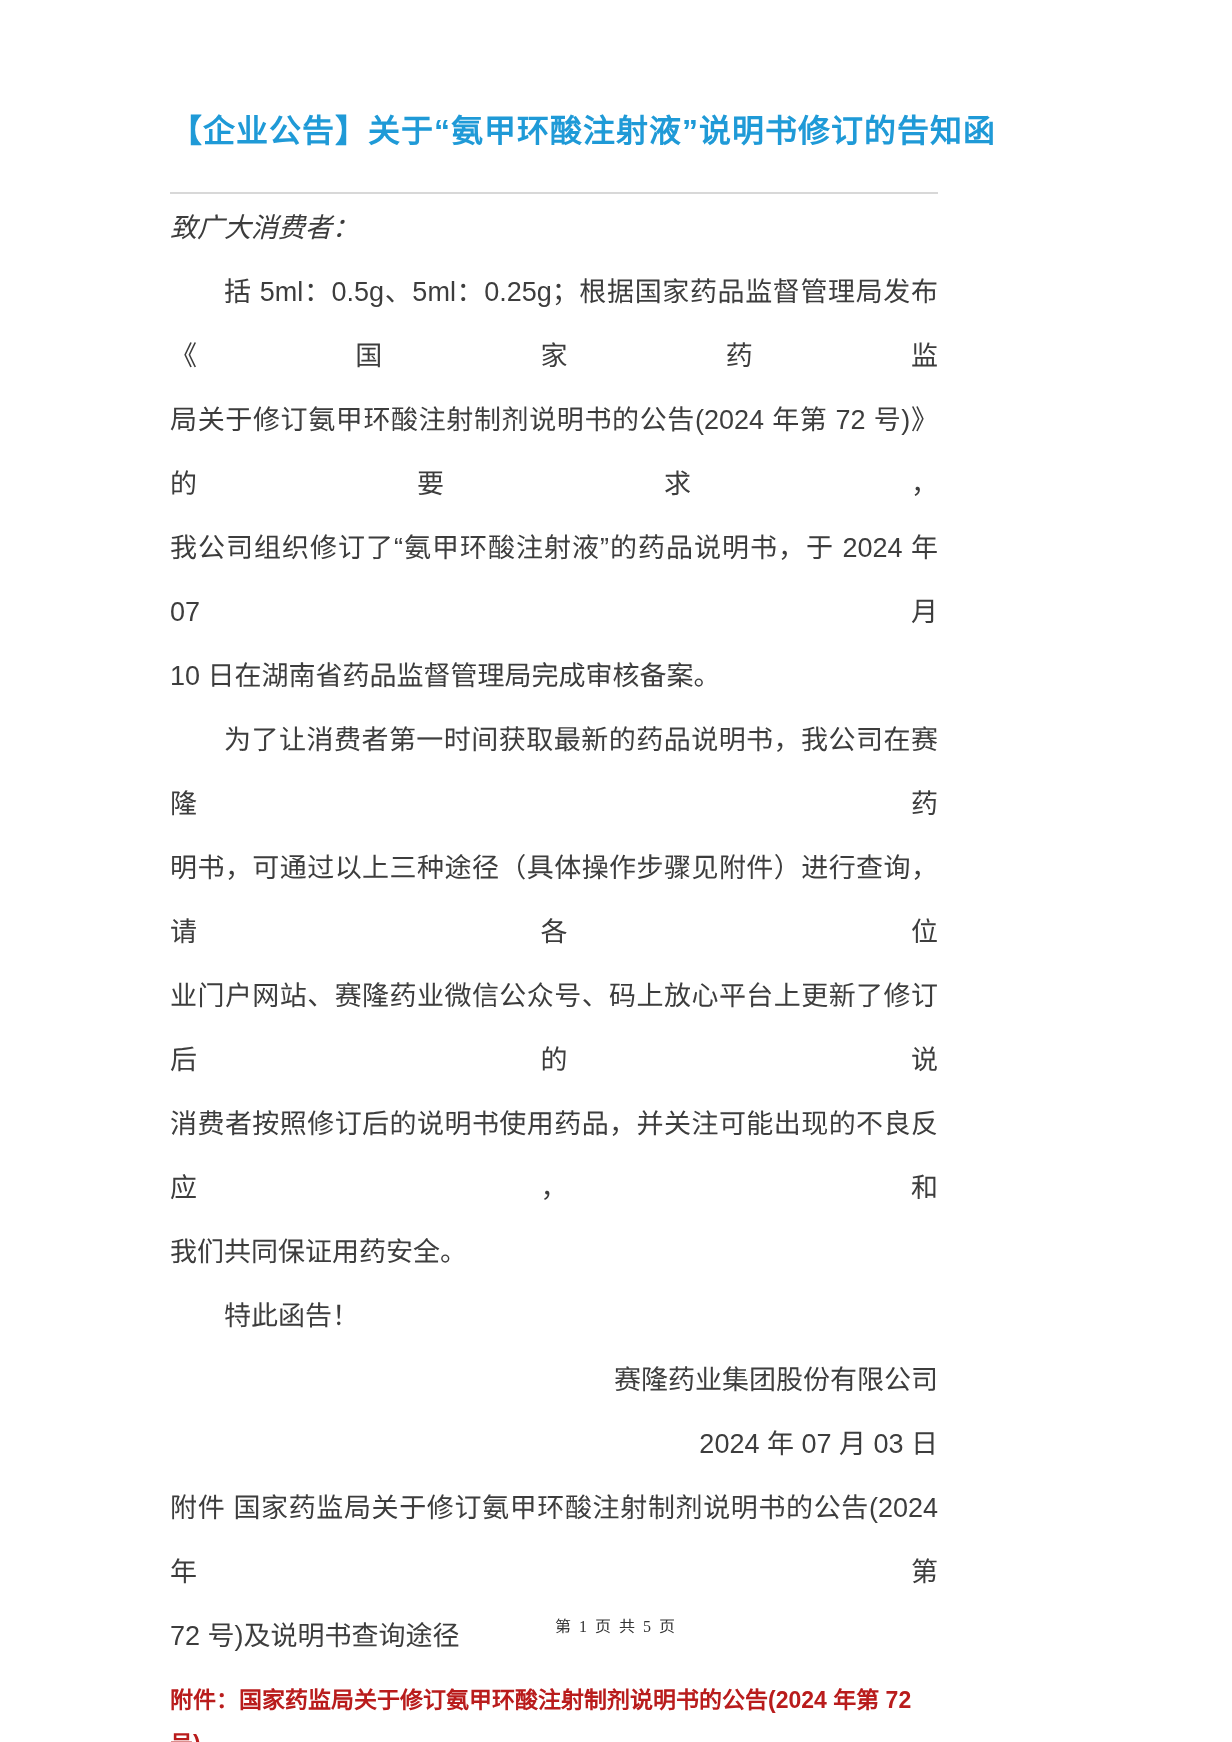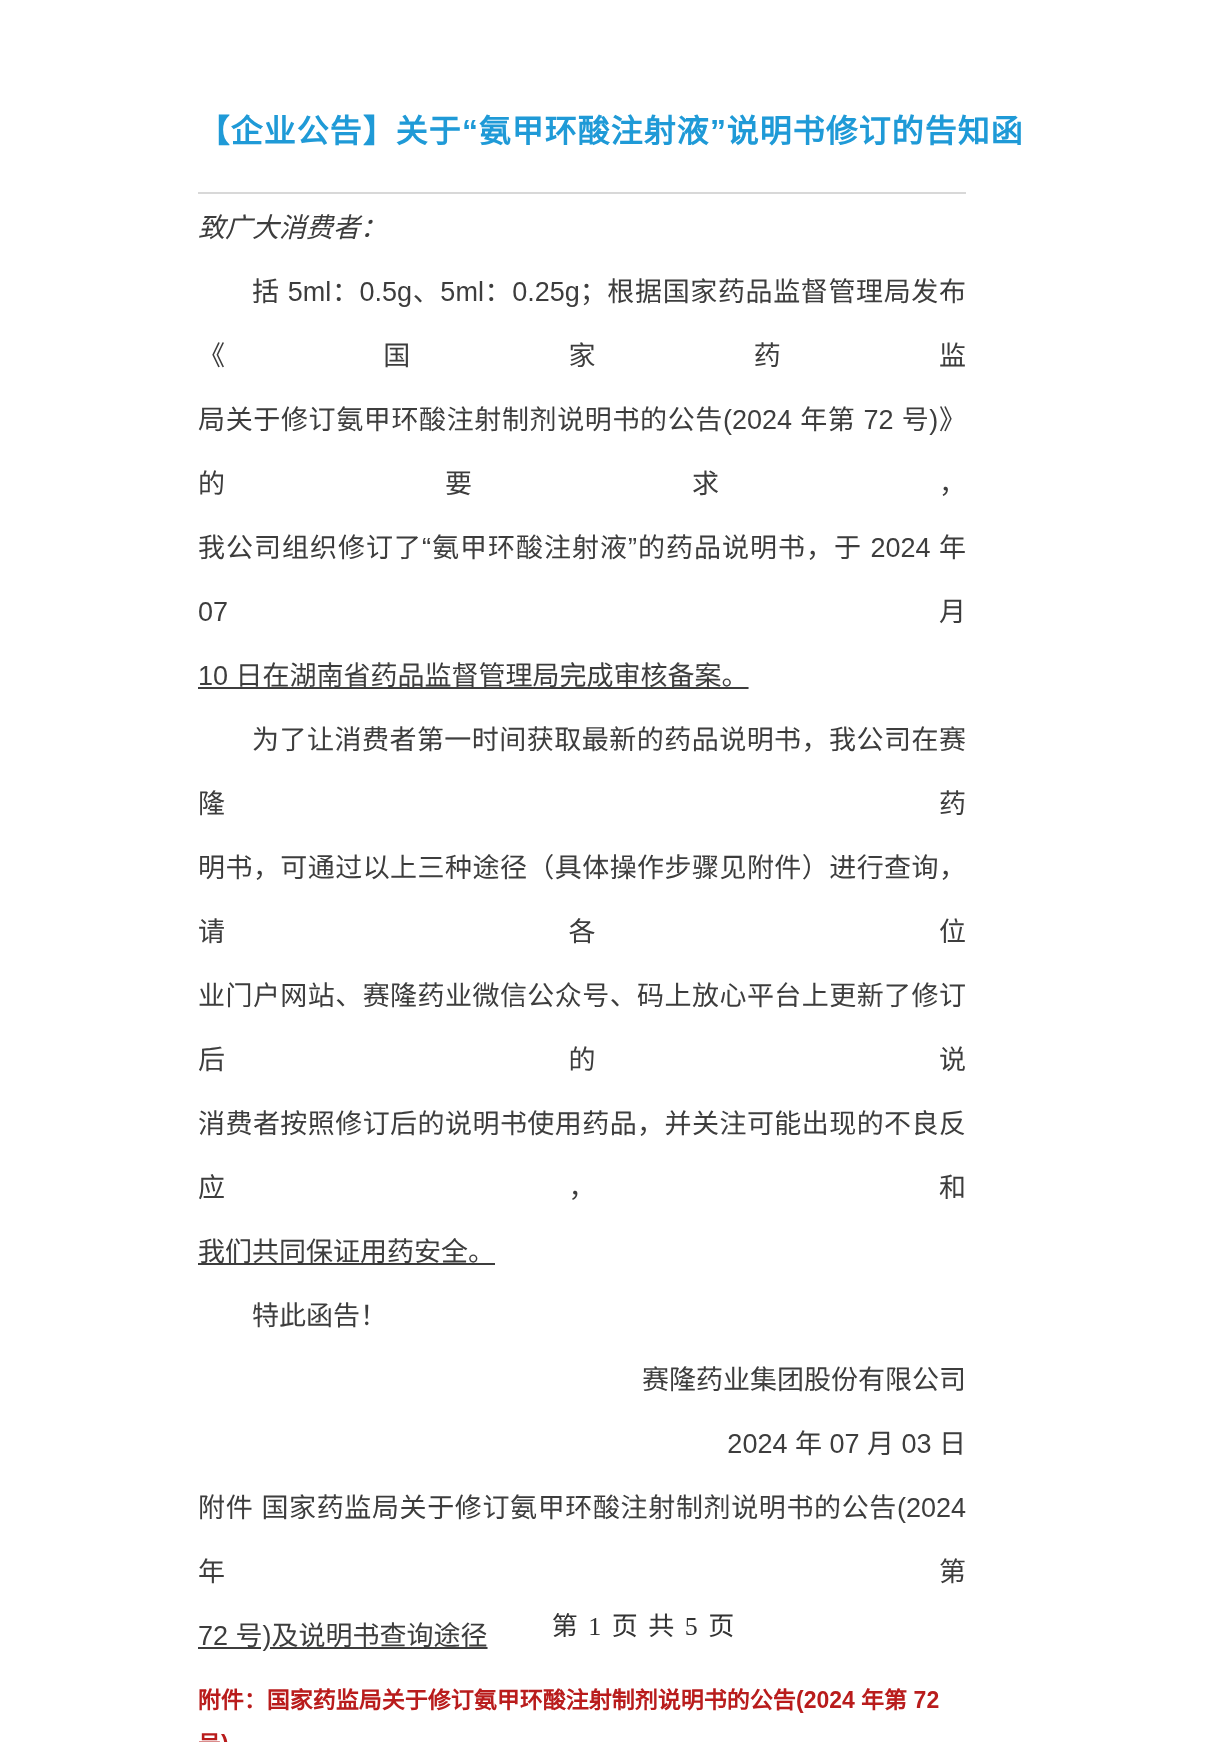--- a/index.html
+++ b/index.html
@@ -6,21 +6,20 @@
 
   .page {
     position: relative;
     width: 1044px;
     height: 1742px;
     background: #ffffff;
     box-sizing: border-box;
     padding: 106px 106px 0 170px;
     overflow: hidden;
     font-family: "Liberation Sans", sans-serif;
-    margin-left: 28px;
   }
 
   .title {
     color: #1f9ad7;
     font-size: 32px;
     font-weight: bold;
     text-align: center;
     line-height: 50px;
     letter-spacing: 1px;
     white-space: nowrap;
@@ -36,21 +35,21 @@
     margin-top: 2px;
     color: #3d3d3d;
     font-size: 27px;
     line-height: 64px;
   }
 
   .body-text .line { width: 100%; }
 
   
   .jpara .line { text-align: justify; text-align-last: justify; }
-  .jpara .line:last-child { text-align: justify; text-align-last: left; text-decoration: underline; }
+  .jpara .line:last-child { text-align: justify; text-align-last: left; }
   .indent-first .line:first-child { text-indent: 2em; }
 
   .salutation { text-align: left; font-style: italic; }
 
   .closing { text-indent: 2em; }
 
   .sig { text-align: right; }
 
   .attachment-note {
     margin-top: 10px;
@@ -61,21 +60,21 @@
     text-align: left;
   }
 
   .footer {
     position: absolute;
     top: 1612px;
     left: 0;
     width: 1232px;
     text-align: center;
     color: #333333;
-    font-size: 26px;
+    font-size: 16px;
     line-height: 30px;
     letter-spacing: 2px;
     font-family: "Liberation Serif", serif;
   }
 </style>
 </head>
 <body>
 
 <div class="page">
 

